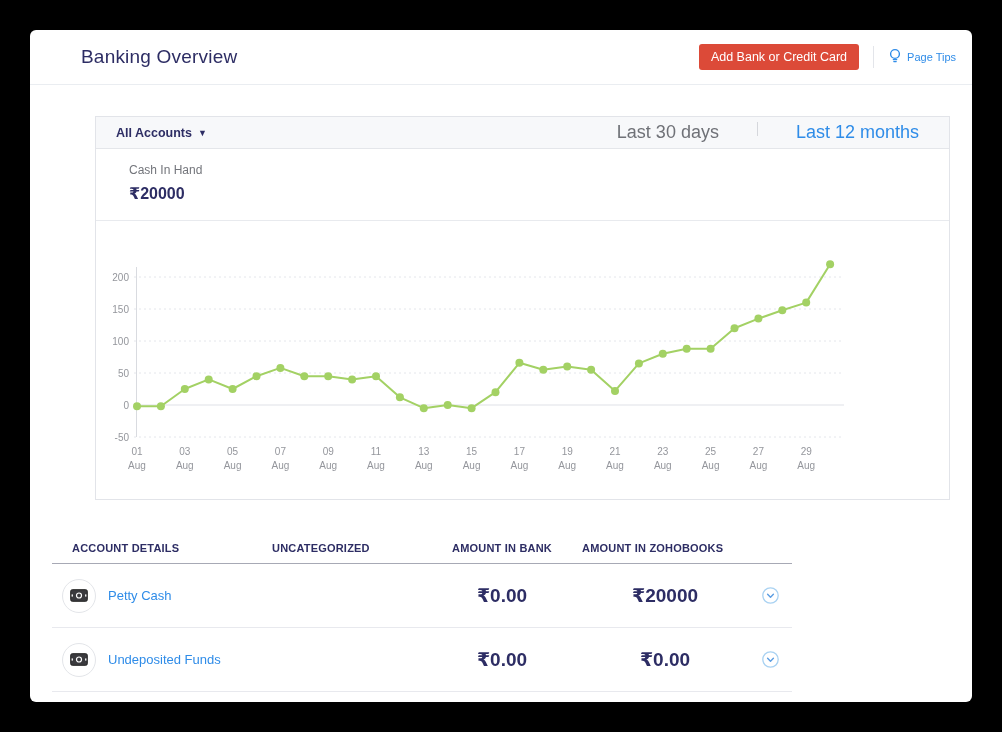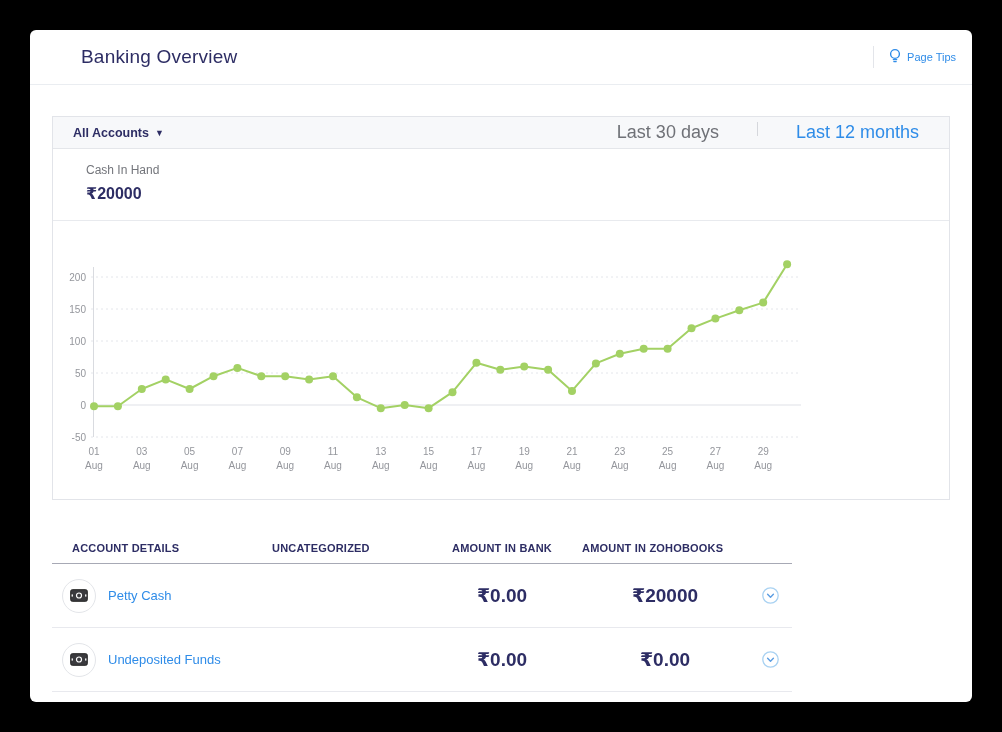--- a/index.html
+++ b/index.html
@@ -27,21 +27,21 @@
   .header-actions { display:flex; align-items:center; }
   .btn-red {
     background:#dc4a38; color:#fff; border:none; border-radius:3px;
     font-size:12.5px; font-family:inherit; padding:6px 12px; cursor:pointer;
   }
   .v-sep { width:1px; height:22px; background:#e3e5ea; margin:0 14px; }
   .page-tips { display:flex; align-items:center; gap:5px; color:#2f8ce8; font-size:11px; text-decoration:none; cursor:pointer; }
   
   .content { padding:0 22px; }
   
-  .panel { margin-top:31px; border:1px solid #e2e4e9; background:#fff; }
+  .panel { margin-top:31px; border:1px solid #e2e4e9; background:#fff;margin-left:43px; }
   .panel-header {
     height:32px; background:#f7f8fa; border-bottom:1px solid #e4e6ea;
     display:flex; align-items:center; justify-content:space-between;
     padding:0 30px 0 20px;
   }
   .accounts-dropdown { font-size:12.5px; font-weight:700; color:#2d2d64; display:flex; align-items:center; gap:6px; cursor:pointer; }
   .caret { font-size:9px; color:#2d2d64; }
   .range-toggle { display:flex; align-items:flex-start; font-size:18px;gap:24px; }
   .range-inactive { color:#6f7177; cursor:pointer; }
   .range-sep { width:1px; height:14px; background:#d5d7dc; margin:0 14px; }
@@ -78,20 +78,21 @@
   .chev-cell { display:flex; justify-content:center; cursor:pointer; }
 </style>
 </head>
 <body>
 
 <div class="card">
 
   <div class="page-header">
     <div class="page-title">Banking Overview</div>
     <div class="header-actions">
+      <button class="btn-red">Add Bank or Credit Card</button>
       <span class="v-sep"></span>
       <a class="page-tips">
         <span>
           <svg width="14" height="16" viewBox="0 0 14 16">
             <circle cx="7" cy="6" r="4.4" fill="none" stroke="#2f8ce8" stroke-width="1.4"></circle>
             <line x1="5.3" y1="11.6" x2="8.7" y2="11.6" stroke="#2f8ce8" stroke-width="1.3" stroke-linecap="round"></line>
             <line x1="5.8" y1="13.6" x2="8.2" y2="13.6" stroke="#2f8ce8" stroke-width="1.3" stroke-linecap="round"></line>
           </svg>
         </span>
         <span>Page Tips</span>

